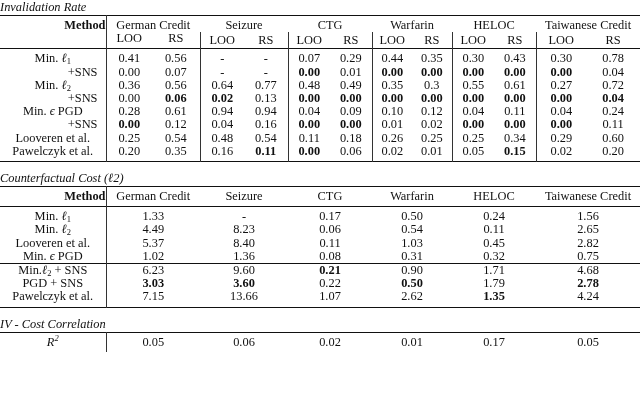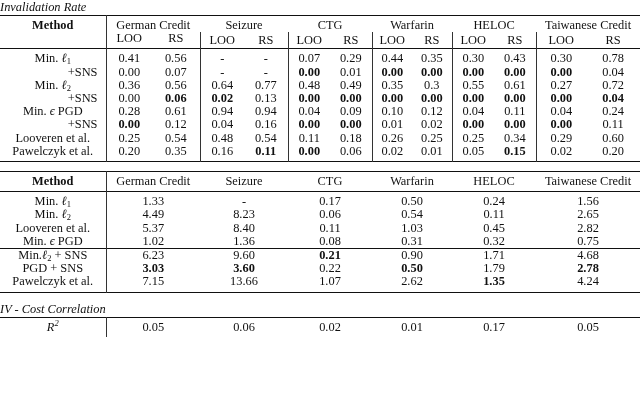--- a/index.html
+++ b/index.html
@@ -6,21 +6,21 @@
   body { width:640px; height:418px; overflow:hidden; font-family:"Liberation Serif", "DejaVu Serif", serif; color:#111; font-size:12.4px; }
   .section { position:relative; width:640px; }
   .caption { font-style:italic; font-size:12.4px; height:15px; line-height:15px; }
   table { border-collapse:collapse; width:640px; table-layout:fixed; }
   td, th { padding:0; text-align:center; line-height:13.2px; white-space:nowrap; font-weight:normal; }
   .thick-top { border-top:1.6px solid #111; }
   .thin-top { border-top:0.9px solid #111; }
   .thick-bottom { border-bottom:1.6px solid #111; }
   .vr { border-right:1px solid #333; }
   .b { font-weight:bold; }
-  th.method { font-weight:bold; }
+  th.method { font-weight:bold;text-align:right; }
   sub { font-size:8.5px; vertical-align:-2px; line-height:0; }
   sup { font-size:8.5px; line-height:0; }
   .ell { font-style:italic; }
   .spacer { height:9px; }
 </style>
 </head>
 <body>
 
 <div class="section">
   <div class="caption">Invalidation Rate</div>
@@ -187,20 +187,21 @@
           <td style="padding-bottom: 3px;">0.02</td>
           <td style="padding-bottom: 3px;">0.20</td>
         </tr>
       </tbody>
   </table>
 </div>
 
 <div class="spacer"></div>
 
 <div class="section">
+  <div class="caption">Counterfactual Cost (ℓ2)</div>
   <table>
     <colgroup>
       <col style="width:106px">
       <col style="width:94px">
         <col style="width:88px">
         <col style="width:84px">
       <col style="width:80px">
         <col style="width:84px">
         <col style="width:104px">
     </colgroup>

